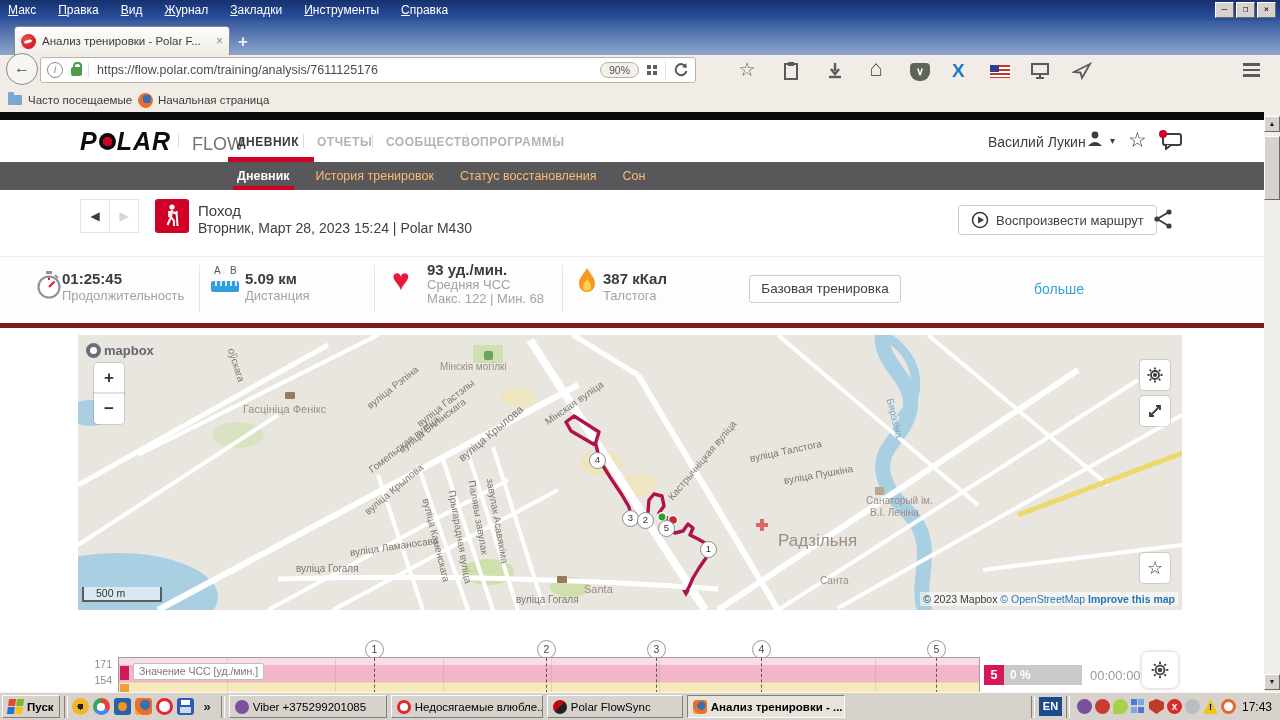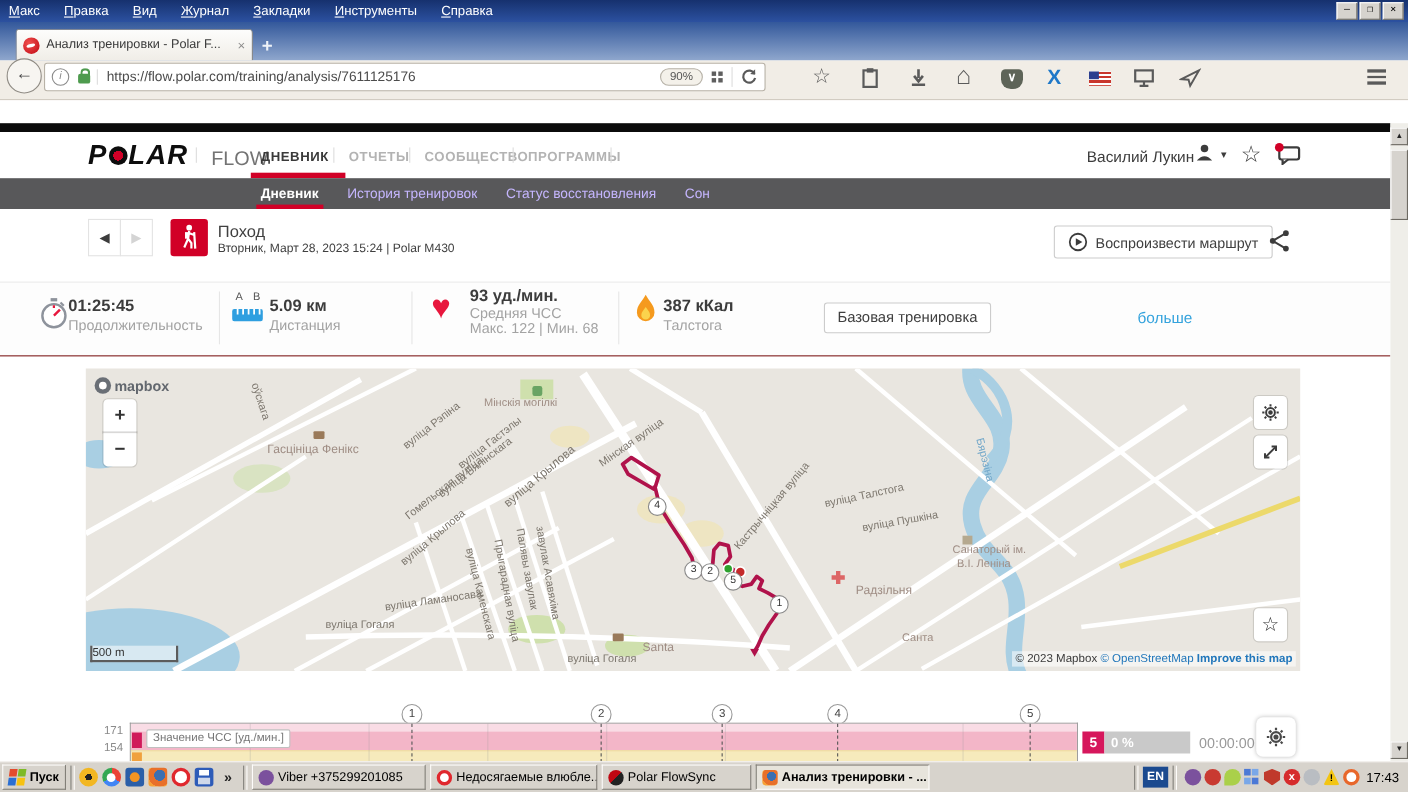--- a/index.html
+++ b/index.html
@@ -44,47 +44,47 @@
   
   .blackbar{left:0;top:112px;width:1264px;height:8px;background:#0b0b0b;}
   .phead{left:0;top:120px;width:1264px;height:42px;background:#fff;}
   .plogo{font-weight:bold;font-style:italic;font-size:25px;color:#0d0d0d;letter-spacing:1px;display:flex;align-items:center;}
   .plogo .o{width:17px;height:17px;border-radius:50%;background:radial-gradient(circle,#d10027 0 4.5px,#0d0d0d 4.5px);margin:0 1px;}
   .pnav{font-size:12px;font-weight:bold;color:#b3b3b3;letter-spacing:.5px;}
   .pnav.on{color:#3a3a3a;}
   .navsep{width:1px;height:14px;background:#ddd;}
   .redtab{background:#d10027;height:5px;}
   .subnav{left:0;top:162px;width:1264px;height:28px;background:#58585a;display:flex;align-items:center;}
-  .sn{font-size:12.5px;color:#c4b5fd;margin-right:26px;position:relative;height:28px;line-height:28px;}
+  .sn{font-size:12.5px;color:#fdba74;margin-right:26px;position:relative;height:28px;line-height:28px;}
   .sn.on{color:#fff;font-weight:bold;}
   .sn.on::after{content:"";position:absolute;left:-4px;right:-4px;bottom:0;height:4px;background:#d10027;}
   .navarrow{width:28px;height:32px;background:#fff;border:1px solid #e3e3e3;text-align:center;line-height:32px;font-size:12px;}
   .hiker{width:34px;height:34px;background:#d10027;border-radius:3px;display:flex;align-items:center;justify-content:center;}
   .acttitle{font-size:15px;color:#404040;}
-  .actsub{font-size:11px;color:#404040;}
+  .actsub{font-size:14px;color:#404040;}
   .playbtn{height:28px;background:#fff;border:1px solid #ccc;border-radius:3px;display:flex;align-items:center;
            padding:0 12px;font-size:13px;color:#404040;}
-  .statpanel{left:0;top:256px;width:1264px;height:66px;background:#fdfdfd;border-top:1px solid #ececec;border-bottom:1px solid #7f1d1d;}
+  .statpanel{left:0;top:256px;width:1264px;height:66px;background:#fdfdfd;border-top:1px solid #ececec;border-bottom:5px solid #7f1d1d;}
   .statval{font-size:15px;font-weight:bold;color:#3c3c3c;}
   .statlab{font-size:13px;color:#a3a3a3;}
   .statsep{width:1px;background:#e6e6e6;height:48px;top:8px;}
   .sportbtn{width:150px;height:26px;border:1px solid #ccc;border-radius:3px;background:#fff;font-size:13.5px;
             color:#404040;text-align:center;line-height:26px;}
   .morelink{font-size:14px;color:#35a3dd;}
   
   .map{left:78px;top:335px;width:1104px;height:275px;background:#e9e6e0;overflow:hidden;}
   .mlbl{position:absolute;font-size:10px;color:#7d776e;white-space:nowrap;transform-origin:left center;}
   .mlbl.water{color:#72a7c9;}
   .mlbl.poi{color:#9f8d84;}
   .mapbtn{position:absolute;width:30px;height:30px;background:#fff;border-radius:4px;box-shadow:0 0 0 1px rgba(0,0,0,.12);
           text-align:center;line-height:30px;font-size:17px;color:#333;}
   .mmark{position:absolute;width:15px;height:15px;border-radius:50%;background:#fff;border:1px solid #8a8a8a;
          font-size:9.5px;color:#333;text-align:center;line-height:14px;}
   .scalebox{position:absolute;left:4px;bottom:8px;width:80px;height:15px;border:2px solid #5c5c5c;border-top:none;
-            background:rgba(255,255,255,.55);font-size:10.5px;color:#333;padding-left:0;box-sizing:border-box;}
+            background:rgba(255,255,255,.55);font-size:10.5px;color:#333;padding-left:12px;box-sizing:border-box;}
   .attrib{position:absolute;right:4px;bottom:4px;font-size:10.5px;color:#3c3c3c;background:rgba(255,255,255,.55);padding:1px 3px;}
   .attrib a{color:#2277bb;text-decoration:none;}
   
   .cmark{position:absolute;width:17px;height:17px;border-radius:50%;background:#fff;border:1px solid #9a9a9a;
          font-size:10.5px;color:#444;text-align:center;line-height:16px;}
   .chartbox{left:118px;top:657px;width:860px;height:35px;border:1px solid #9e9e9e;border-bottom:none;background:#fbf4f6;}
   .band-lp{position:absolute;left:0;top:0;width:100%;height:7px;background:#f9dce5;}
   .band-p{position:absolute;left:0;top:7px;width:100%;height:17px;background:#f3b6c8;}
   .band-y{position:absolute;left:0;top:24px;width:100%;height:11px;background:#f6eabc;border-top:1px solid #eed9a0;}
   .dashv{position:absolute;top:0;height:35px;border-left:1px dashed #555;}
@@ -190,20 +190,28 @@
     <svg class="abs" style="left:1072px;top:6px;" width="20" height="20" viewBox="0 0 20 20">
       <path d="M2 11 L18 3 L10 17 L8.5 11.5 Z" fill="none" stroke="#5a5a5a" stroke-width="1.8"></path>
       </svg>
     <div class="abs" style="left:1243px;top:8px;">
       <div style="width:17px;height:2.5px;background:#5a5a5a;margin-bottom:3px;"></div>
       <div style="width:17px;height:2.5px;background:#5a5a5a;margin-bottom:3px;"></div>
       <div style="width:17px;height:2.5px;background:#5a5a5a;"></div>
     </div>
   </div>
 
+  <div class="abs bookbar">
+    <div class="abs" style="left:8px;top:5px;">
+        <div class="folder"></div>
+      </div>
+    <span class="abs bktext" style="left:28px;top:4px;">Часто посещаемые</span>
+    <div class="abs ffball" style="left:138px;top:3px;"></div>
+    <span class="abs bktext" style="left:158px;top:4px;">Начальная страница</span>
+  </div>
 
   <div class="abs blackbar"></div>
   <div class="abs phead">
     <div class="abs plogo" style="left:80px;top:7px;">
       <span>P</span>
         <span class="o"></span>
         <span>LAR</span>
     </div>
     <div class="abs navsep" style="left:178px;top:14px;"></div>
     <span class="abs" style="left:192px;top:14px;font-size:18px;color:#737373;">FLOW</span>
@@ -364,21 +372,21 @@
     <div class="mlbl" style="left:394px;top:140px;transform:rotate(80deg);">Палявы завулак</div>
     <div class="mlbl" style="left:412px;top:138px;transform:rotate(80deg);">завулак Асавяхіма</div>
     <div class="mlbl" style="left:272px;top:212px;transform:rotate(-8deg);">вуліца Ламаносава</div>
     <div class="mlbl" style="left:218px;top:228px;">вуліца Гогаля</div>
     <div class="mlbl" style="left:438px;top:259px;">вуліца Гогаля</div>
     <div class="mlbl poi" style="left:362px;top:26px;">Мінскія могілкі</div>
     <div class="mlbl" style="left:468px;top:82px;transform:rotate(-35deg);">Мінская вуліца</div>
     <div class="mlbl" style="left:592px;top:158px;transform:rotate(-50deg);">Кастрычніцкая вуліца</div>
     <div class="mlbl" style="left:672px;top:118px;transform:rotate(-12deg);">вуліца Талстога</div>
     <div class="mlbl" style="left:706px;top:140px;transform:rotate(-10deg);">вуліца Пушкіна</div>
-    <div class="mlbl poi" style="left:700px;top:196px;font-size:11px;">Радзільня</div>
+    <div class="mlbl poi" style="left:700px;top:196px;font-size:17px;">Радзільня</div>
     <div class="mlbl poi" style="left:788px;top:160px;">Санаторый ім.</div>
     <div class="mlbl poi" style="left:792px;top:172px;">В.І. Леніна</div>
     <div class="mlbl poi" style="left:710px;top:240px;margin-left:32px;">Санта</div>
     <div class="mlbl poi" style="left:506px;top:248px;font-size:11px;">Santa</div>
     <div class="mlbl water" style="left:812px;top:58px;transform:rotate(76deg);">Бярэзіна</div>
 
     
     <div class="mmark" style="left:511px;top:117px;">4</div>
     <div class="mmark" style="left:544px;top:175px;">3</div>
     <div class="mmark" style="left:559px;top:177px;">2</div>

